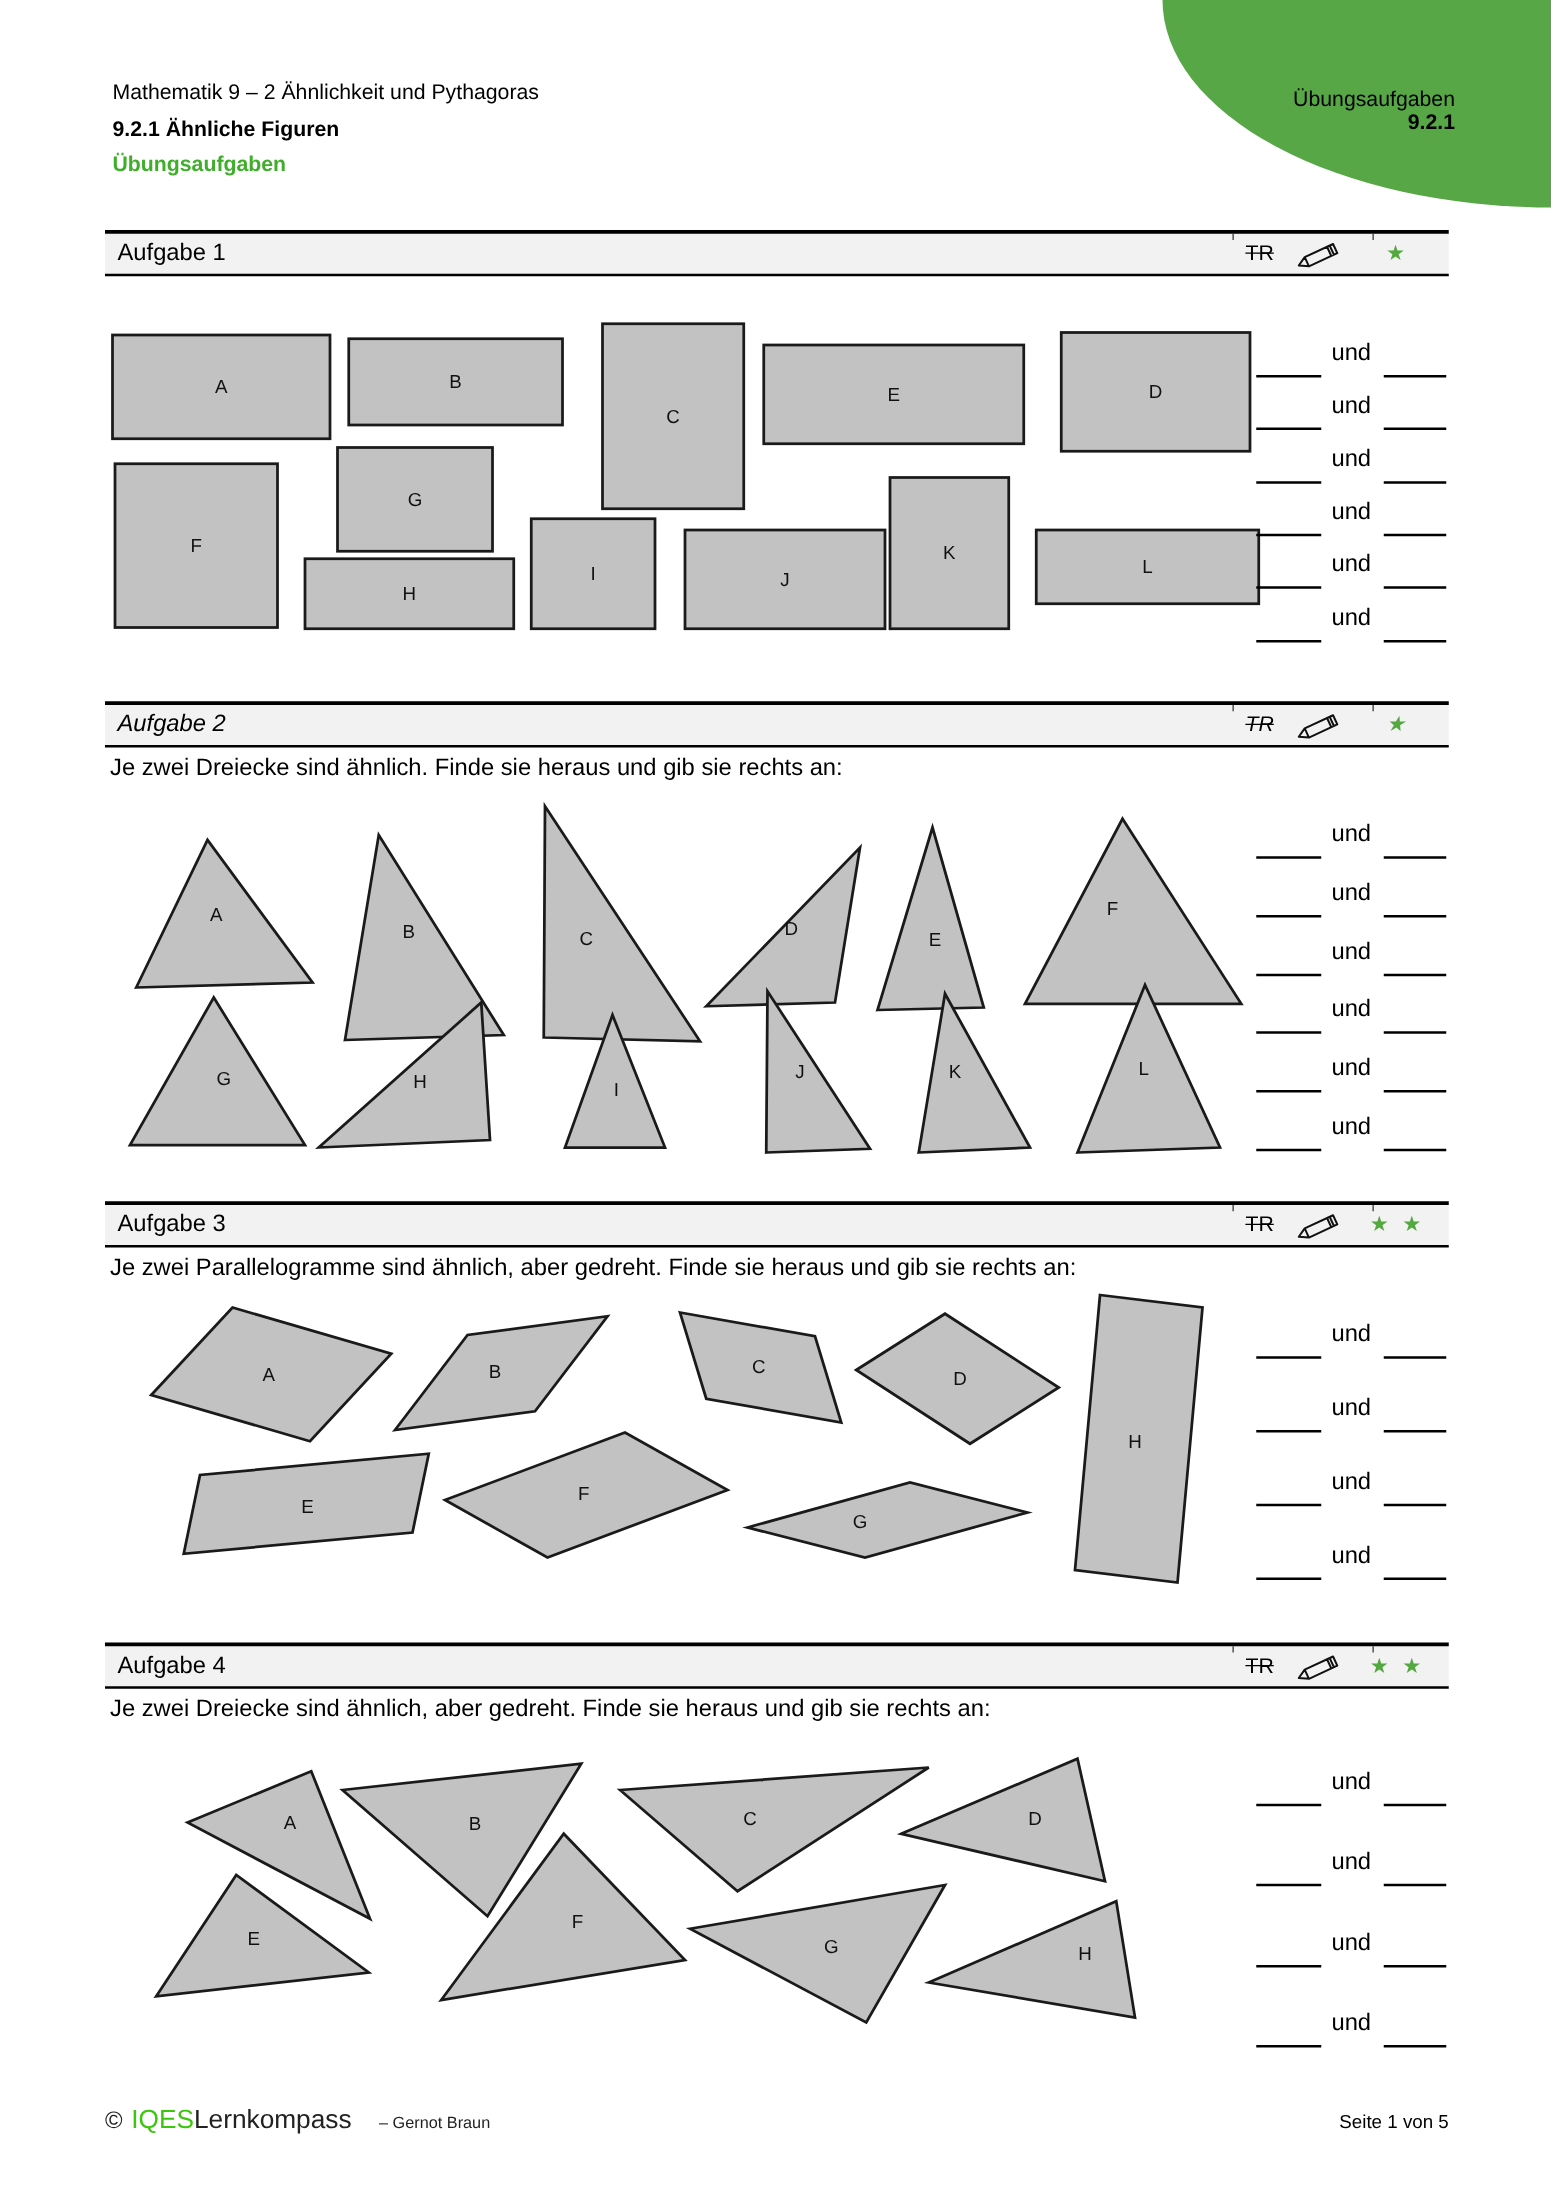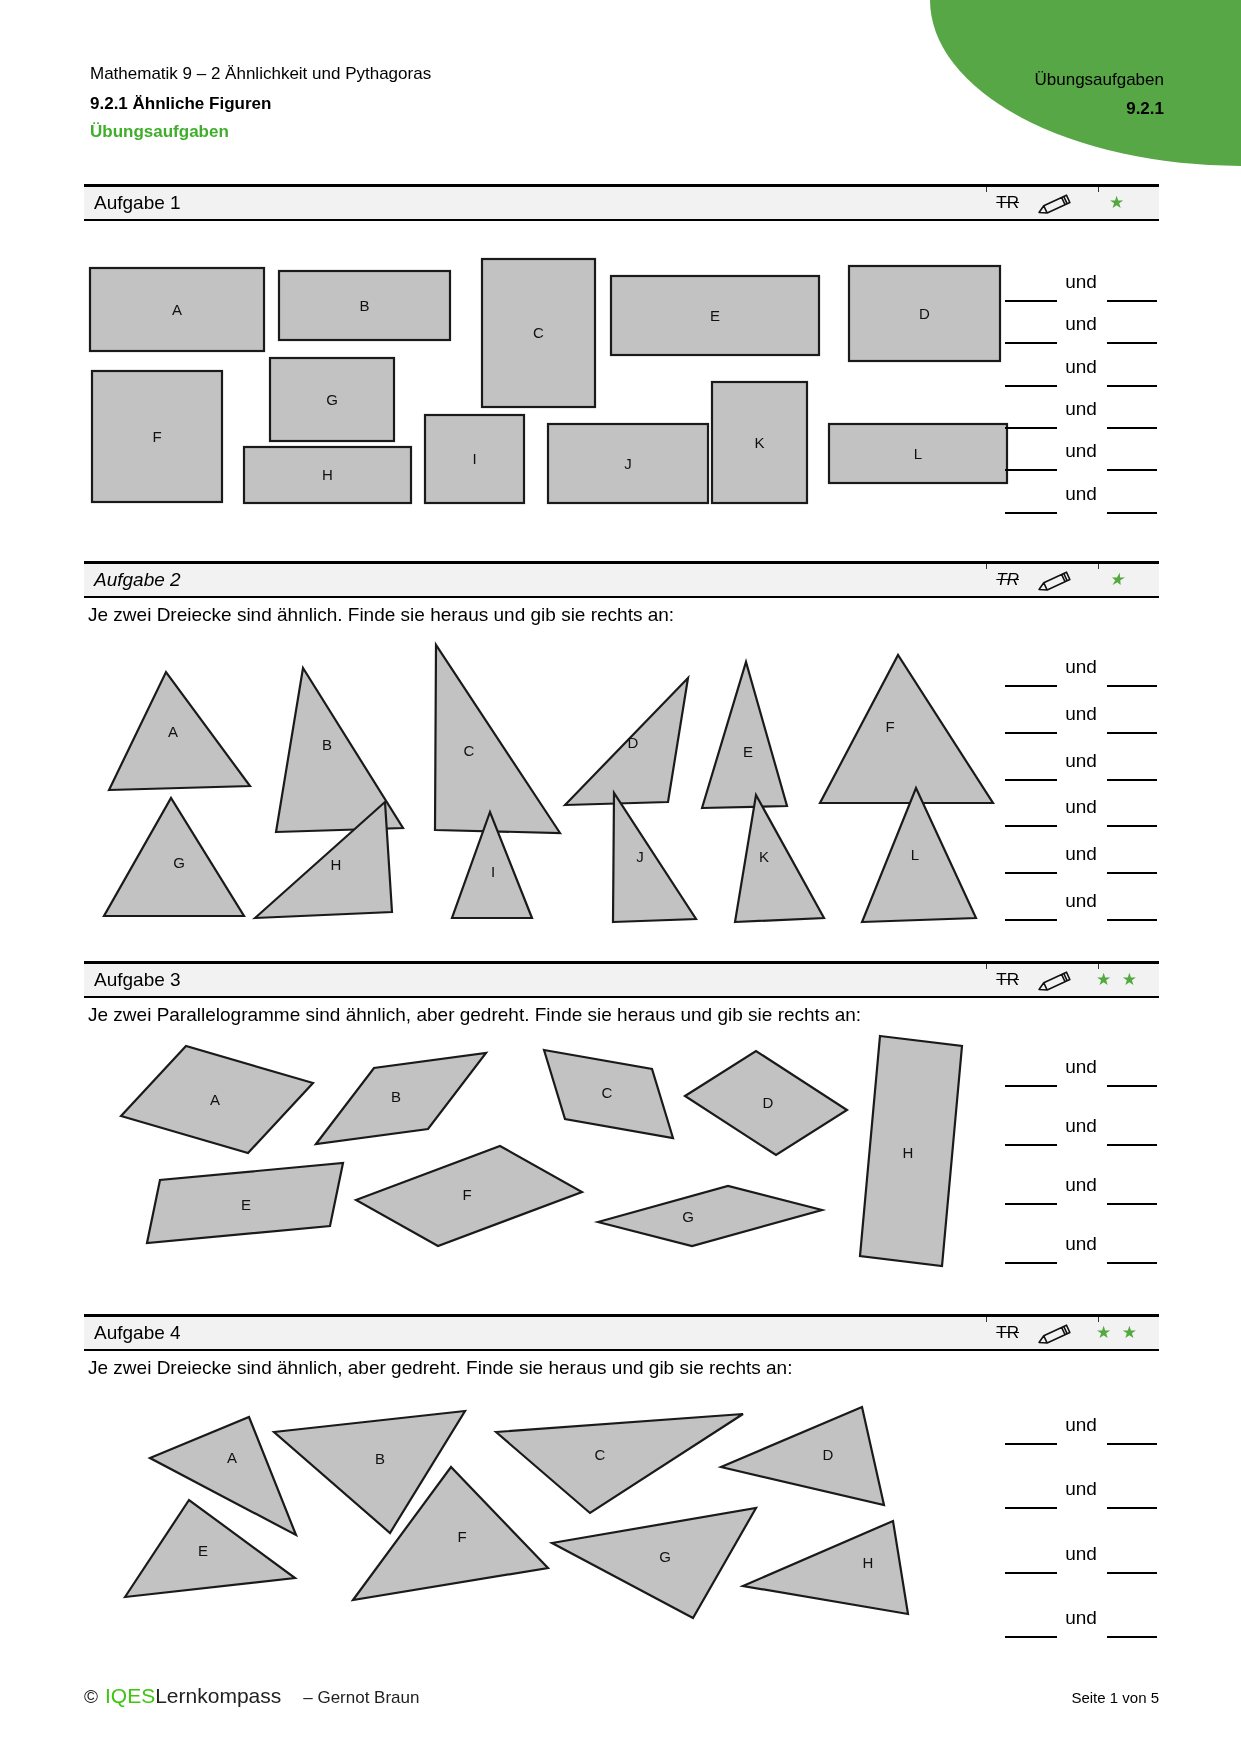--- a/index.html
+++ b/index.html
@@ -4,21 +4,21 @@
 <style>
   html,body{margin:0;padding:0;background:#fff;}
   .page{position:relative;width:1241px;height:1755px;background:#fff;
         font-family:"Liberation Sans",sans-serif;color:#000;overflow:hidden;}
 
   
   .corner{position:absolute;left:930px;top:0;width:311px;height:166px;
           background:#57a747;border-bottom-left-radius:100% 100%;}
   .corner-text{position:absolute;right:77px;text-align:right;font-size:17px;color:#000;white-space:nowrap;}
   #corner-title{top:70px;}
-  #corner-code{top:99px;font-weight:bold;text-align:right;}
+  #corner-code{top:88px;font-weight:bold;text-align:right;}
 
   
   .hline{position:absolute;left:90px;font-size:17px;white-space:nowrap;}
   #h1{top:64px;}
   #h2{top:94px;font-weight:bold;}
   #h3{top:122px;font-weight:bold;color:#3fae2a;}
 
   
   .bar{position:absolute;left:84px;width:1075px;height:32px;background:#f2f2f2;
        border-top:3px solid #000;border-bottom:2px solid #000;}
@@ -42,21 +42,21 @@
   .answer-line{stroke:#000;stroke-width:2px;}
   .und{font-size:19px;fill:#000;text-anchor:middle;font-family:"Liberation Sans",sans-serif;}
 
   
   .footer{position:absolute;left:84px;top:1684px;width:1075px;display:flex;
           justify-content:space-between;align-items:baseline;}
   .f-left{display:flex;align-items:baseline;}
   .f-copy{font-size:19px;color:#222;margin-right:7px;}
   .f-green{font-size:21px;color:#3cc70e;}
   .f-dark{font-size:21px;color:#222;margin-right:22px;}
-  .f-author{font-size:17px;color:#222;}
+  .f-author{font-size:13px;color:#222;}
   .f-page{font-size:15px;}
 </style>
 </head>
 <body>
 
 <div class="page">
 
   <div class="corner"></div>
   <div class="corner-text" id="corner-title">Übungsaufgaben</div>
   <div class="corner-text" id="corner-code">9.2.1</div>

